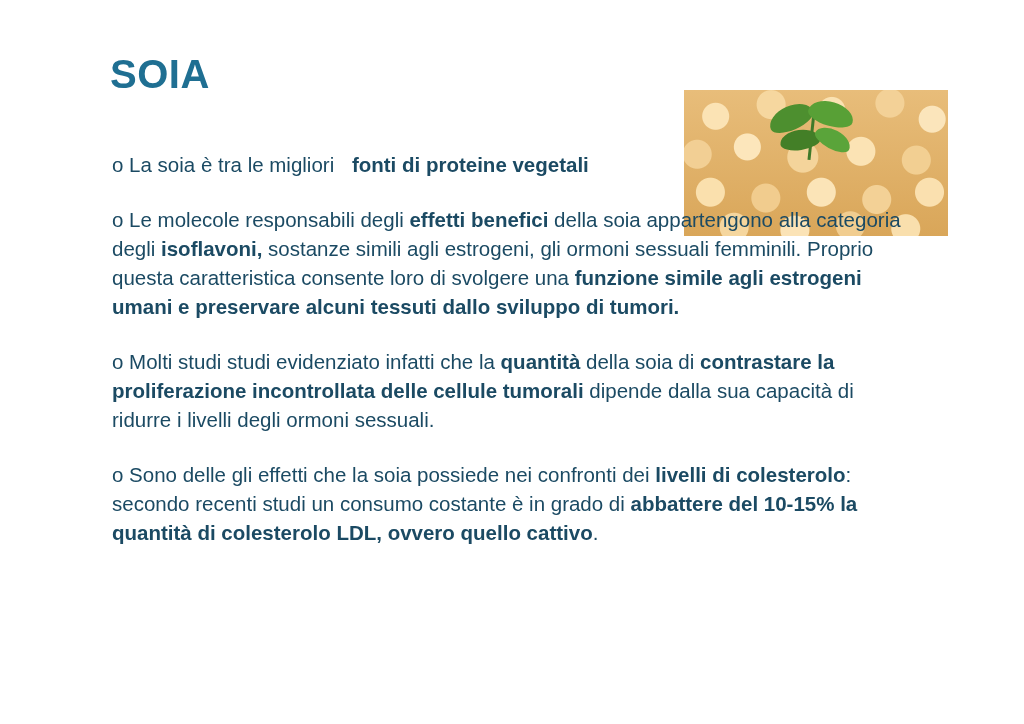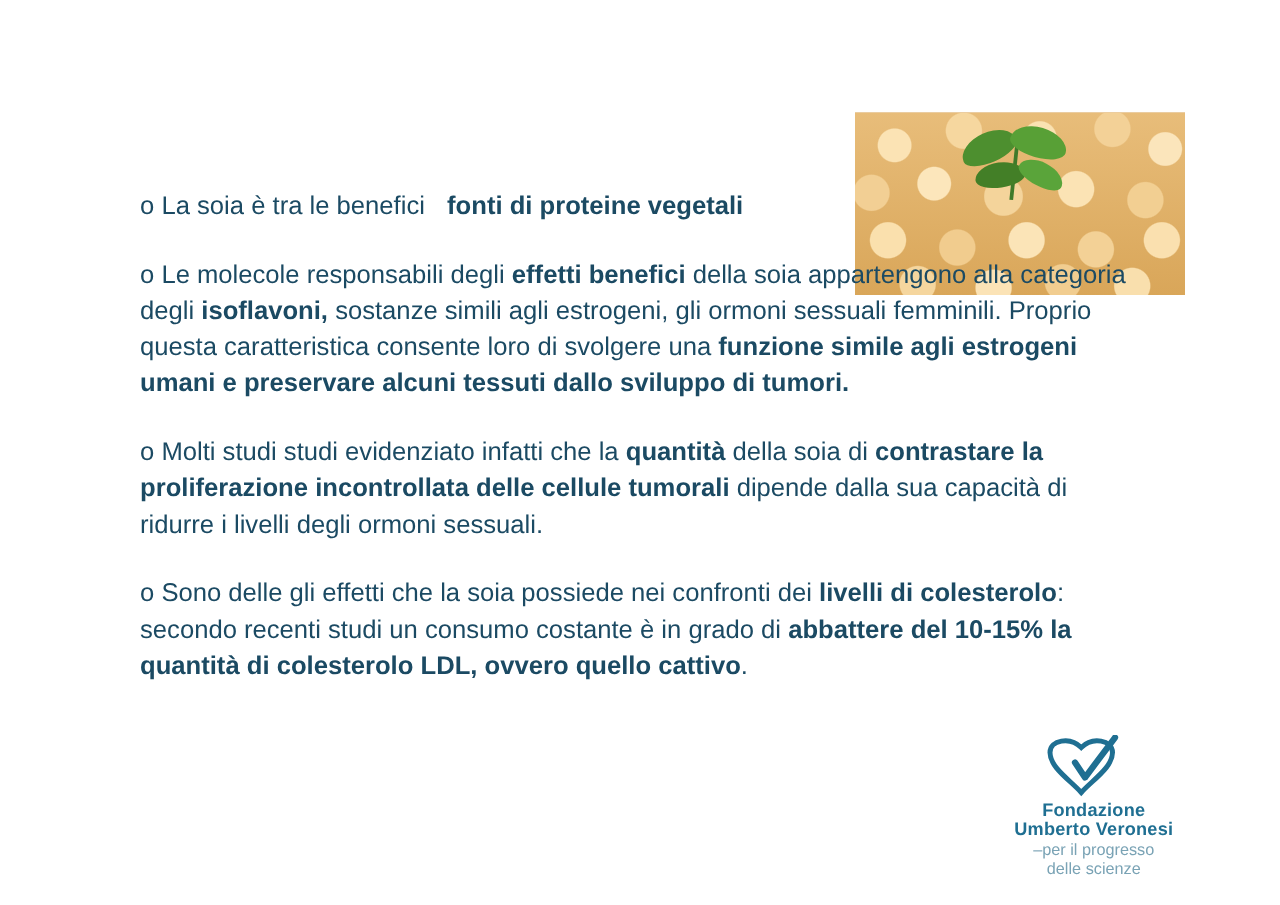--- a/index.html
+++ b/index.html
@@ -131,43 +131,32 @@
     font-size: 13px;
     color: #7aa3b5;
     line-height: 15px;
   }
 </style>
 </head>
 <body>
 
 <div class="slide">
 
+  <div class="title">SOIA</div>
 
   <div class="photo">
     <div class="beans"></div>
     <div class="leaf-stem"></div>
     <div class="leaf l1"></div>
     <div class="leaf l2"></div>
     <div class="leaf l3"></div>
     <div class="leaf l4"></div>
   </div>
 
   <div class="body-text">
-    <p class="para"><span>o </span><span>La soia è tra le benefici </span><span style="font-weight: bold; margin-left: 12px;">fonti di proteine vegetali</span></p>
+    <p class="para"><span>o </span><span>La soia è tra le migliori </span><span style="font-weight: bold; margin-left: 12px;">fonti di proteine vegetali</span></p>
     <p class="para"><span>o </span><span>Le molecole responsabili degli </span><span style="font-weight: bold;">effetti benefici</span><span> della soia appartengono alla categoria degli </span><span style="font-weight: bold;">isoflavoni,</span><span> sostanze simili agli estrogeni, gli ormoni sessuali femminili. Proprio questa caratteristica consente loro di svolgere una </span><span style="font-weight: bold;">funzione simile agli estrogeni umani e preservare alcuni tessuti dallo sviluppo di tumori.</span></p>
     <p class="para"><span>o </span><span>Molti studi studi evidenziato infatti che la </span><span style="font-weight: bold;">quantità</span><span> della soia di </span><span style="font-weight: bold;">contrastare la proliferazione incontrollata delle cellule tumorali</span><span> dipende dalla sua capacità di ridurre i livelli degli ormoni sessuali.</span></p>
     <p class="para"><span>o </span><span>Sono delle gli effetti che la soia possiede nei confronti dei </span><span style="font-weight: bold;">livelli di colesterolo</span><span>: secondo recenti studi un consumo costante è in grado di </span><span style="font-weight: bold;">abbattere del 10-15% la quantità di colesterolo LDL, ovvero quello cattivo</span><span>.</span></p>
   </div>
 
-  <div class="logo">
-    <svg class="mark" viewBox="0 0 74 52">
-      <path d="M6 14 C6 4, 22 1, 31 10 C40 1, 56 4, 56 14 C56 26, 40 36, 31 46 C22 36, 6 26, 6 14 Z" fill="none" stroke="#1f6f92" stroke-width="4"></path>
-      <path d="M26 22 L34 34 L58 2" fill="none" stroke="#1f6f92" stroke-width="5" stroke-linecap="round" stroke-linejoin="round"></path>
-    </svg>
-    <div class="ftext">
-      <div class="fname">Fondazione</div>
-      <div class="fname">Umberto Veronesi</div>
-      <div class="ftag">–per il progresso</div>
-      <div class="ftag">delle scienze</div>
-    </div>
-  </div>
 
 </div>
 
 </body></html>

